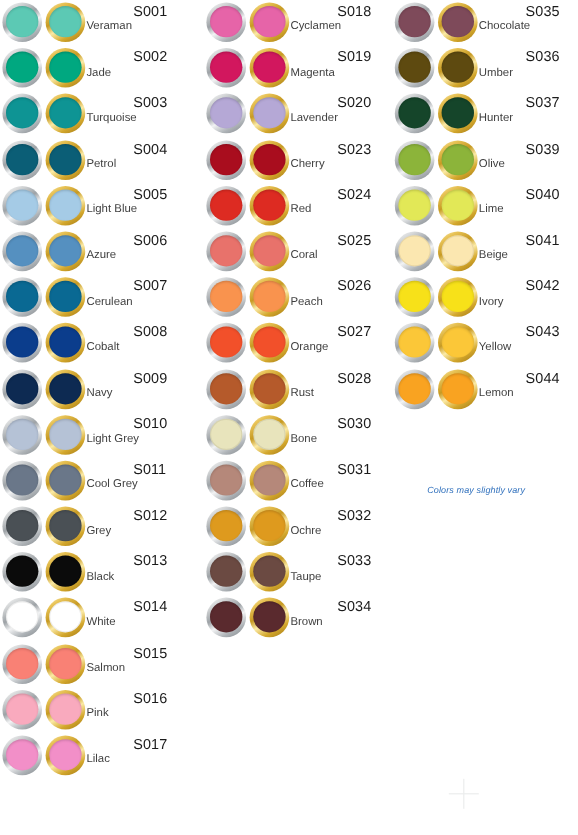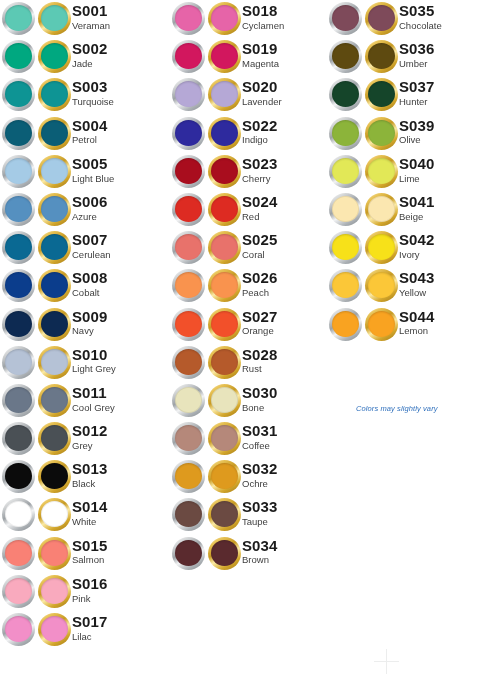--- a/index.html
+++ b/index.html
@@ -77,25 +77,26 @@
     box-shadow: inset 0 0 0 1px rgba(0,0,0,0.07);
   }
 
   
   .label-block {
     padding-top: 3px;
     line-height: 1.12;
     white-space: nowrap;
   }
   .code {
-    font-size: 15px;
-    font-weight: bold;
+    font-size: 12px;
+    font-weight: normal;
     color: #1b1b1b;
     letter-spacing: 0.1px;
     display: block;
+    margin-left: 39px;
   }
   .name {
     font-size: 9.5px;
     font-weight: normal;
     color: #3f3f3f;
     display: block;
     margin-top: 1px;
   }
 
   
@@ -410,34 +411,20 @@
           </div>
         </div>
         <div class="label-block">
           <span class="code">S020</span>
           <span class="name">Lavender</span>
         </div>
       </div>
       <div class="swatch-row">
         <div class="disc-pair">
           <div class="disc silver">
-            <div class="disc-fill" style="background: rgb(46, 42, 158);"></div>
-          </div>
-          <div class="disc gold">
-            <div class="disc-fill" style="background: rgb(46, 42, 158);"></div>
-          </div>
-        </div>
-        <div class="label-block">
-          <span class="code">S022</span>
-          <span class="name">Indigo</span>
-        </div>
-      </div>
-      <div class="swatch-row">
-        <div class="disc-pair">
-          <div class="disc silver">
             <div class="disc-fill" style="background: rgb(169, 13, 30);"></div>
           </div>
           <div class="disc gold">
             <div class="disc-fill" style="background: rgb(169, 13, 30);"></div>
           </div>
         </div>
         <div class="label-block">
           <span class="code">S023</span>
           <span class="name">Cherry</span>
         </div>

